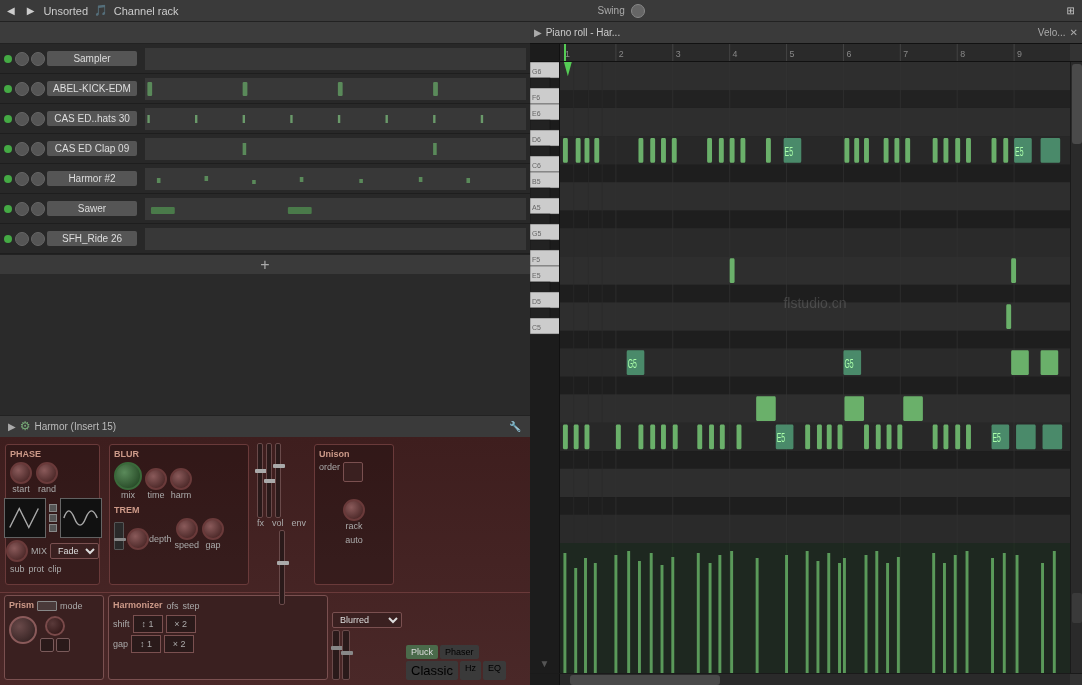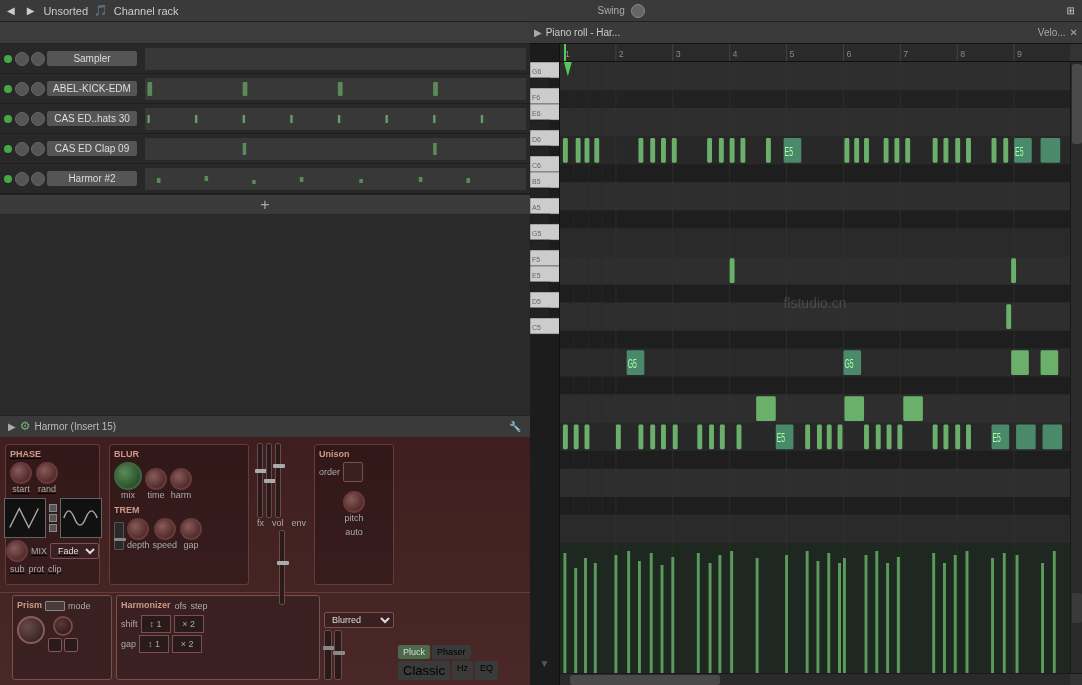--- a/index.html
+++ b/index.html
@@ -226,42 +226,64 @@
               <rect x="90" y="12" width="3" height="4" fill="#5a8a5a"></rect>
               <rect x="130" y="9" width="3" height="5" fill="#5a8a5a"></rect>
               <rect x="180" y="11" width="3" height="4" fill="#5a8a5a"></rect>
               <rect x="230" y="9" width="3" height="5" fill="#5a8a5a"></rect>
               <rect x="270" y="10" width="3" height="5" fill="#5a8a5a"></rect>
             </svg>
           </div>
         </div>
 
 
-
+        <div class="channel-row">
+          <div class="ch-green-dot"></div>
+          <div class="ch-btn-sm"></div>
+          <div class="ch-btn-sm"></div>
+          <div class="ch-name">Sawer</div>
+          <div class="ch-pattern">
+            <svg class="pat-svg" viewBox="0 0 320 22" preserveAspectRatio="none">
+              <rect width="320" height="22" fill="#383838"></rect>
+              <rect x="5" y="9" width="20" height="7" fill="#4a7a4a" rx="1"></rect>
+              <rect x="120" y="9" width="20" height="7" fill="#4a7a4a" rx="1"></rect>
+            </svg>
+          </div>
+        </div>
+
+        <div class="channel-row">
+          <div class="ch-green-dot"></div>
+          <div class="ch-btn-sm"></div>
+          <div class="ch-btn-sm"></div>
+          <div class="ch-name">SFH_Ride 26</div>
+          <div class="ch-pattern">
+              <div class="pat-bg"></div>
+            </div>
+        </div>
 
       </div>
 
       <div id="cr-bottom">
         <span style="color:#aaa;font-size:16px;">+</span>
       </div>
     </div>
 
     <div id="inst-label">
       <span style="color:#aaa;">▶</span>
       <span style="color:#7a7;font-size:12px;">⚙</span>
       <span>Harmor (Insert 15)</span>
       <span style="flex:1"></span>
       <span style="color:#aaa;">🔧</span>
     </div>
 
     <div id="inst-panel">
 
       <div style="display:flex; height:155px; padding:4px 2px; gap:3px;">
 
-        <div class="section-box" style="width:95px;text-decoration:underline;">
+        <div class="section-box" style="width:95px;">
           <div class="section-title">PHASE</div>
           <div style="display:flex; gap:4px; align-items:flex-end; margin-bottom:4px;">
             <div style="display:flex;flex-direction:column;align-items:center;">
               <div class="knob small"></div>
               <div class="synth-label">start</div>
             </div>
             <div style="display:flex;flex-direction:column;align-items:center;">
               <div class="knob small"></div>
               <div class="synth-label">rand</div>
             </div>
@@ -322,21 +344,21 @@
           </div>
 
           <div style="margin-top:5px;">
             <div class="section-title">TREM</div>
             <div style="display:flex;gap:3px;align-items:flex-end;">
               <div style="display:flex;flex-direction:column;align-items:center;">
                 <div style="width:10px;height:28px;background:#2a2a2a;border:1px solid #555;border-radius:1px;position:relative;">
                   <div style="position:absolute;bottom:8px;left:-1px;width:12px;height:3px;background:#888;border-radius:1px;"></div>
                 </div>
               </div>
-              <div style="display:flex;flex-direction:column;align-items:center;">
+              <div style="display:flex;align-items:center;">
                 <div class="knob small"></div>
                 <div class="synth-label">depth</div>
               </div>
               <div style="display:flex;flex-direction:column;align-items:center;">
                 <div class="knob small"></div>
                 <div class="synth-label">speed</div>
               </div>
               <div style="display:flex;flex-direction:column;align-items:center;">
                 <div class="knob small"></div>
                 <div class="synth-label">gap</div>
@@ -373,36 +395,36 @@
           <div style="display:flex;flex-direction:column;align-items:center;margin-top:2px;">
             <div style="width:6px;height:75px;background:#2a1a1a;border:1px solid #6a4a4a;border-radius:2px;position:relative;">
               <div style="position:absolute;top:30px;left:-3px;width:12px;height:4px;background:#aaa;border-radius:1px;"></div>
             </div>
             <span class="synth-label">vel</span>
           </div>
         </div>
 
         <div class="section-box" style="width:80px;">
           <div class="section-title">Unison</div>
-          <div style="display:flex;gap:3px;align-items:center;margin-bottom:9px;">
+          <div style="display:flex;gap:3px;margin-bottom:17px;">
             <span class="synth-label">order</span>
             <div style="width:20px;height:20px;background:#3a2020;border:1px solid #7a5050;border-radius:2px;"></div>
           </div>
           <div style="display:flex;flex-direction:column;align-items:center;">
             <div class="knob small"></div>
-            <div class="synth-label">pitch</div>
+            <div class="synth-label">rack</div>
           </div>
           <div style="margin-top:4px;">
             <div class="synth-label">auto</div>
           </div>
         </div>
 
       </div>
 
-      <div style="display:flex;height:90px;padding:2px 12px;gap:4px;border-top:1px solid #6a3a3a;">
+      <div style="display:flex;height:90px;padding:2px 4px;gap:4px;border-top:1px solid #6a3a3a;">
 
         <div class="harm-section" style="width:100px;">
           <div style="display:flex;gap:3px;align-items:center;">
             <div class="section-title">Prism</div>
             <div style="width:20px;height:10px;background:#4a3a3a;border:1px solid #888;border-radius:1px;"></div>
             <span class="synth-label">mode</span>
           </div>
           <div style="display:flex;gap:3px;margin-top:3px;">
             <div style="display:flex;flex-direction:column;align-items:center;">
               <div style="width:28px;height:28px;border-radius:50%;background:radial-gradient(circle at 35% 35%,#6a4a4a,#2a1a1a);border:2px solid #8a5a5a;"></div>

